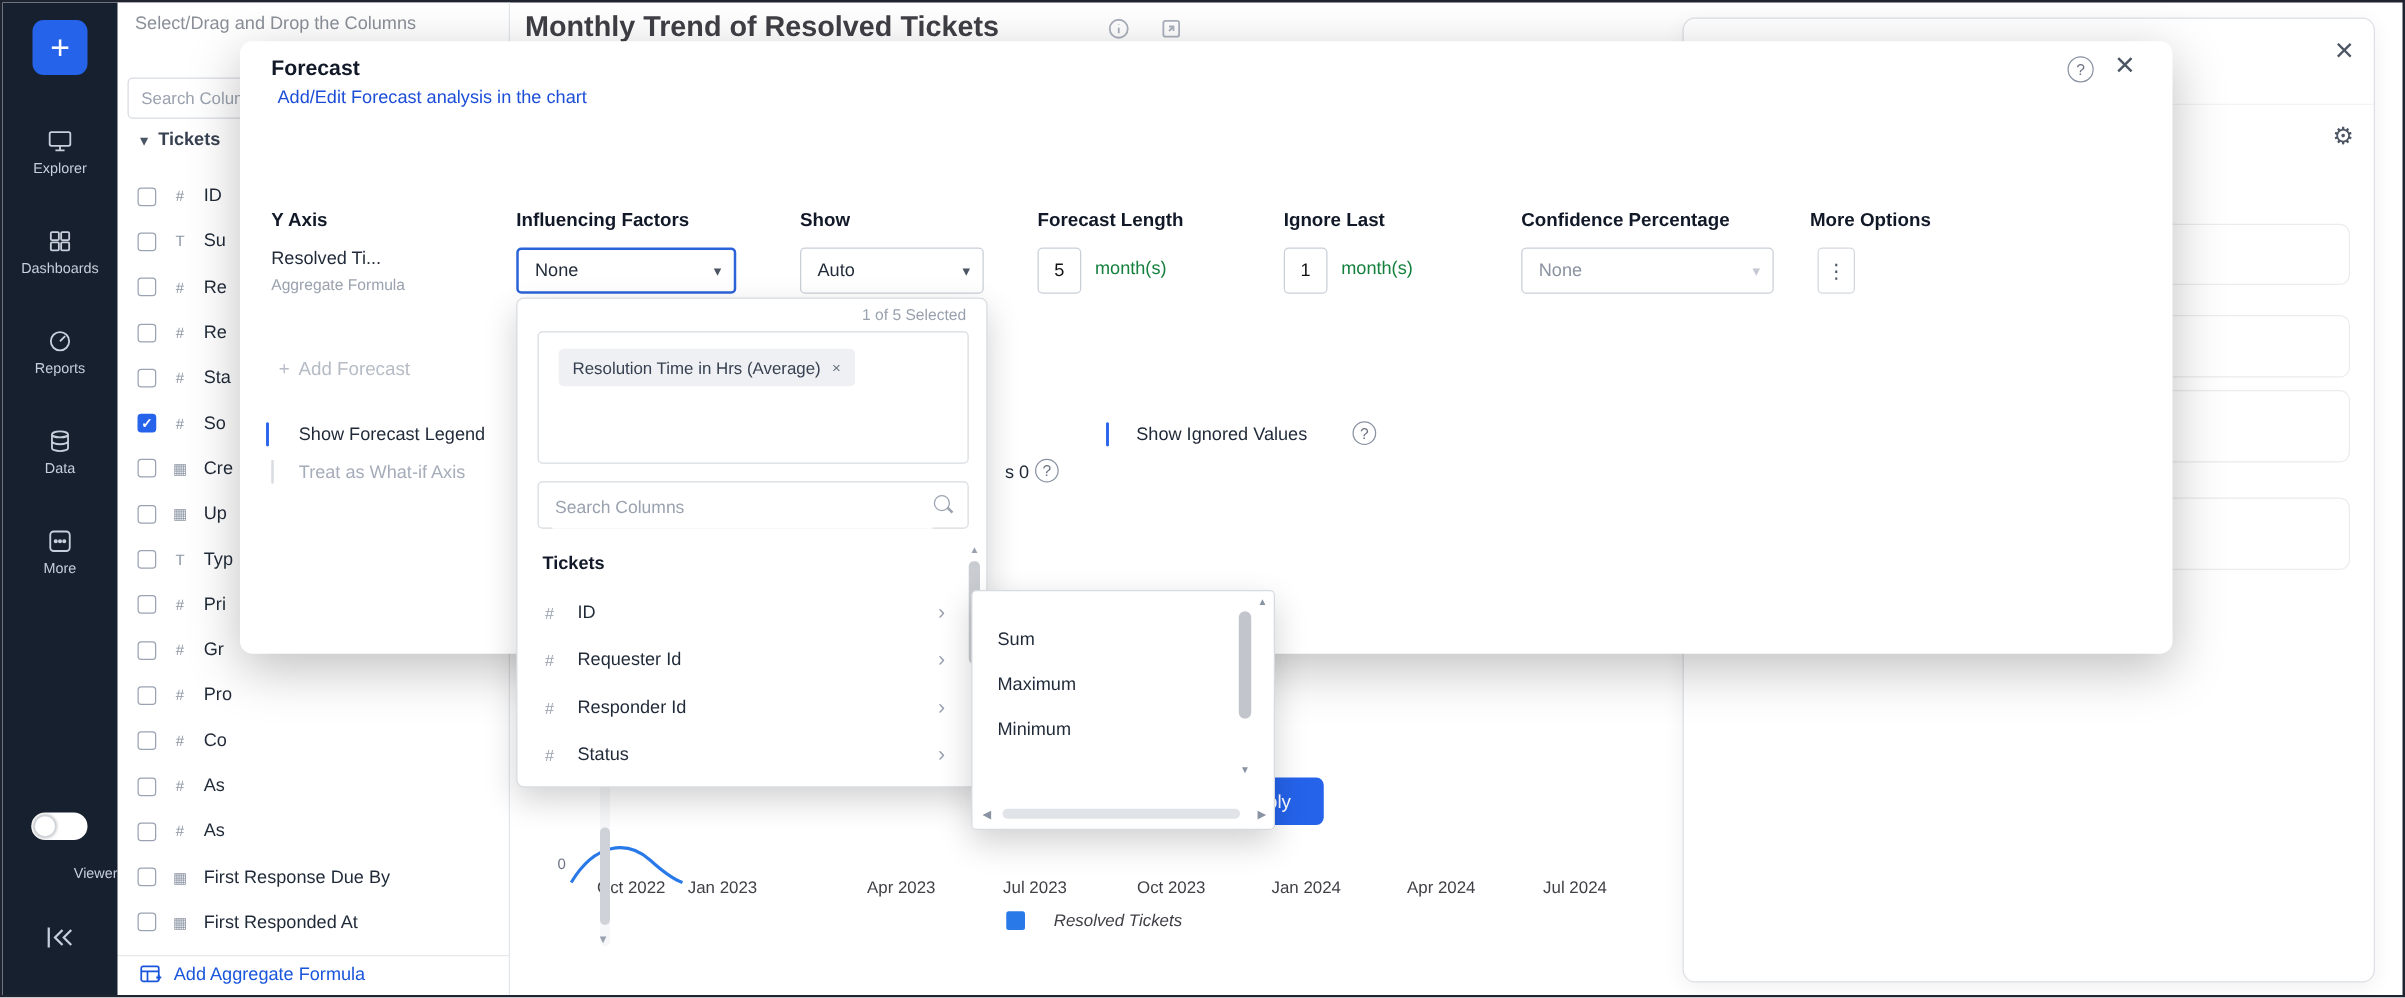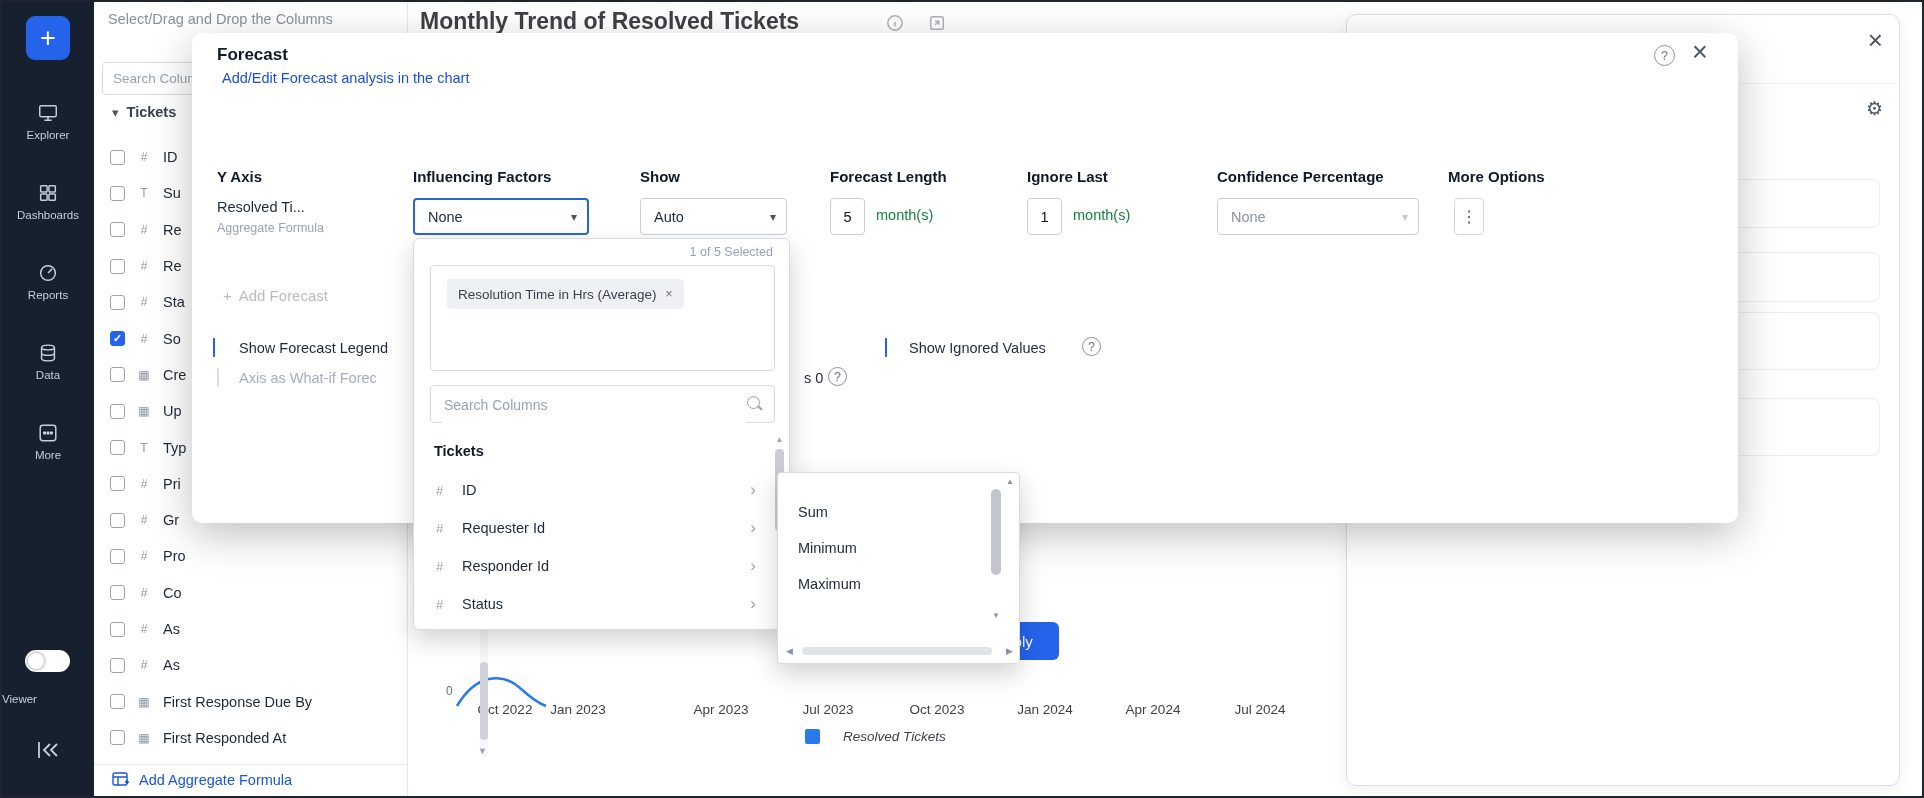--- a/index.html
+++ b/index.html
@@ -306,21 +306,21 @@
           <circle cx="8.3" cy="12" r="1" fill="#c7cedc"></circle>
           <circle cx="12" cy="12" r="1" fill="#c7cedc"></circle>
           <circle cx="15.7" cy="12" r="1" fill="#c7cedc"></circle>
         </svg>
       <div class="nav-label">More</div>
     </div>
 
     <div class="toggle">
         <div class="knob"></div>
       </div>
-    <div class="nav-label abs" style="top:686px;width:92px;text-align:left">Viewer</div>
+    <div class="nav-label abs" style="top:686px;width:92px;text-align:right">Viewer</div>
 
     <svg class="abs" style="left:32px;top:738px" width="26" height="20" viewBox="0 0 26 20" fill="none" stroke="#c7cedc" stroke-width="1.8">
         <path d="M5 2v16"></path>
         <path d="M16 4l-6 6 6 6"></path>
         <path d="M23 4l-6 6 6 6"></path>
       </svg>
   </div>
 
   <div class="modal">
     <div class="m-title">Forecast</div>
@@ -367,21 +367,21 @@
     </div>
 
     <span class="cb checked abs" style="left:21px;top:306px;width:17px;height:17px"></span>
     <span class="opt-label abs" style="left:47px;top:307px">Show Forecast Legend</span>
 
     <span class="cb checked abs" style="left:691px;top:306px;width:17px;height:17px"></span>
     <span class="opt-label abs" style="left:717px;top:307px">Show Ignored Values</span>
     <div class="qmark abs" style="left:890px;top:304px;width:19px;height:19px">?</div>
 
     <span class="cb disabled abs" style="left:21px;top:336px;width:17px;height:17px"></span>
-    <span class="opt-label disabled abs" style="left:47px;top:337px">Axis as What-if Forec</span>
+    <span class="opt-label disabled abs" style="left:47px;top:337px">Treat as What-if Axis</span>
 
     <span class="opt-label abs" style="left:612px;top:337px">s 0</span>
     <div class="qmark abs" style="left:636px;top:334px;width:19px;height:19px">?</div>
 
     <button class="apply">Apply</button>
   </div>
 
   <div class="ifpanel">
     <span class="if-count">1 of 5 Selected</span>
     <div class="chipbox">
@@ -420,22 +420,22 @@
     <div class="if-scroll">
       <span class="if-up">▲</span>
       <div class="if-thumb"></div>
     </div>
     <span class="if-down">▼</span>
   </div>
 
   <div class="aggmenu">
     <div class="agg-list">
       <div class="agg-item">Sum</div>
+      <div class="agg-item">Maximum</div>
       <div class="agg-item">Minimum</div>
-      <div class="agg-item">Maximum</div>
     </div>
     <span class="agg-up">▲</span>
     <div class="agg-vthumb"></div>
     <span class="agg-down">▼</span>
     <div class="agg-hbar">
       <span class="agg-left">◀</span>
       <div class="agg-hthumb"></div>
       <span class="agg-right">▶</span>
     </div>
   </div>

